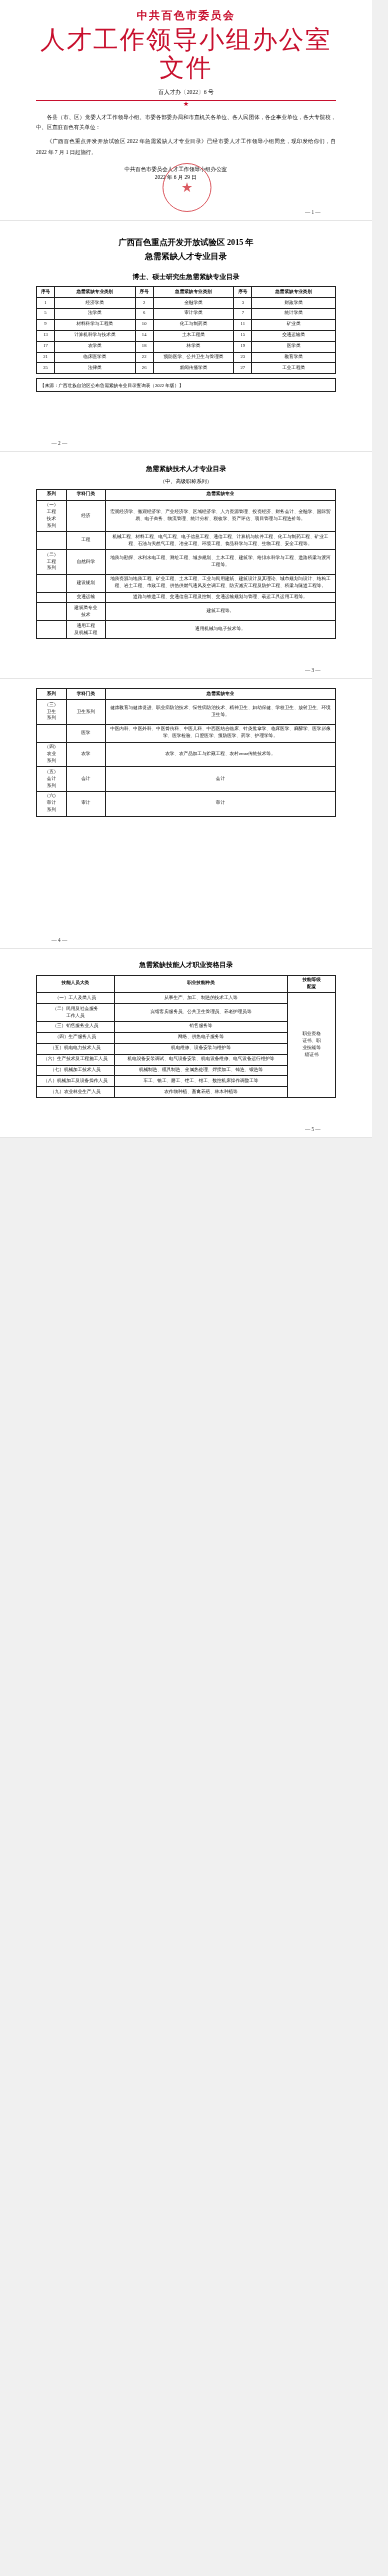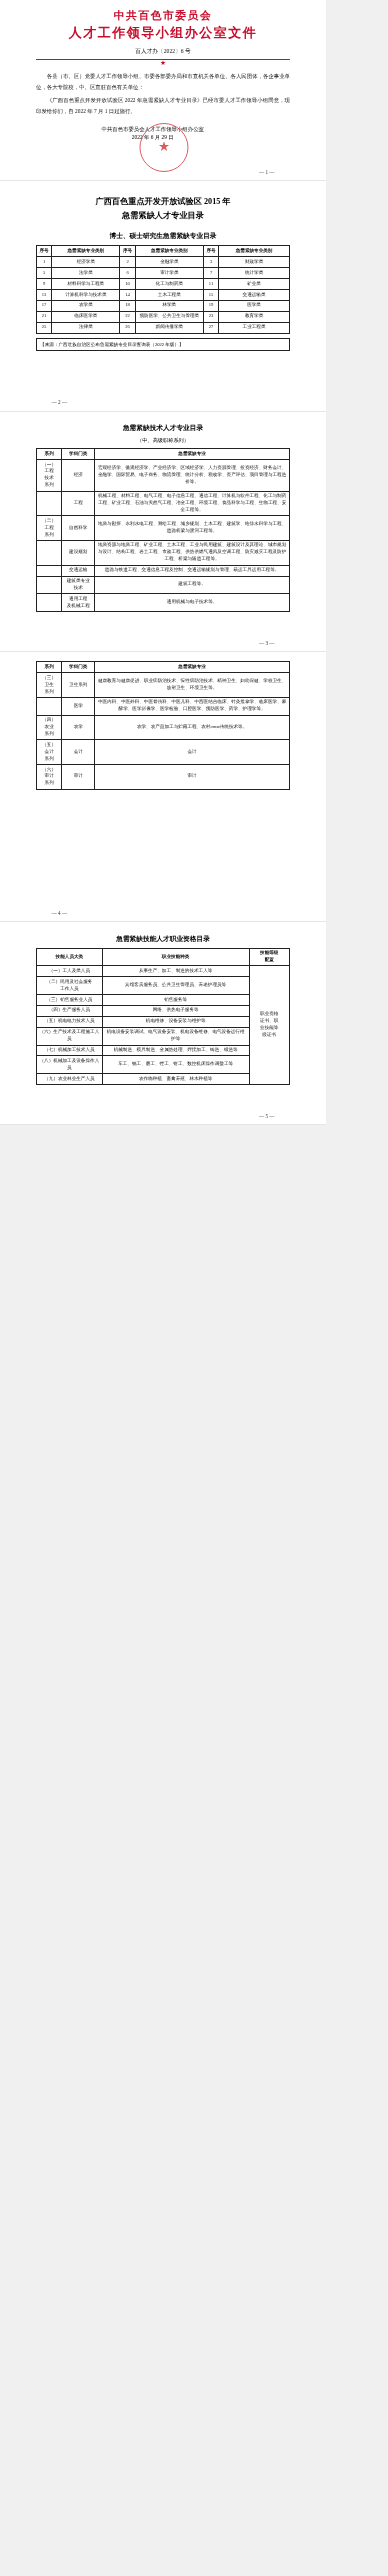--- a/index.html
+++ b/index.html
@@ -4,40 +4,40 @@
 <style>
   * { box-sizing: border-box; }
   body {
     margin: 0;
     padding: 0;
     background: #f0f0f0;
     font-family: "Liberation Serif", "DejaVu Serif", serif;
     width: 389px;
   }
   .page {
-    width: 326px;
+    width: 372px;
     background: #ffffff;
     position: relative;
     padding: 9.3px 36px 5.2px 36px;
     border-bottom: 0.5px solid #e5e5e5;
   }
   
   .red-header {
     text-align: center;
     color: #c8102e;
   }
   .red-header .line1 {
     font-size: 10.8px;
     font-weight: bold;
     letter-spacing: 1.5px;
     margin-bottom: 3.1px;
   }
   .red-header .line2 {
-    font-size: 13px;
-    font-weight: bold;
+    font-size: 25px;
+    font-weight: normal;
     letter-spacing: 1.5px;
     line-height: 1.1;
   }
   .doc-number {
     text-align: center;
     font-size: 5.7px;
     margin: 7.2px 0 3.1px 0;
     color: #111;
   }
   .red-rule {

